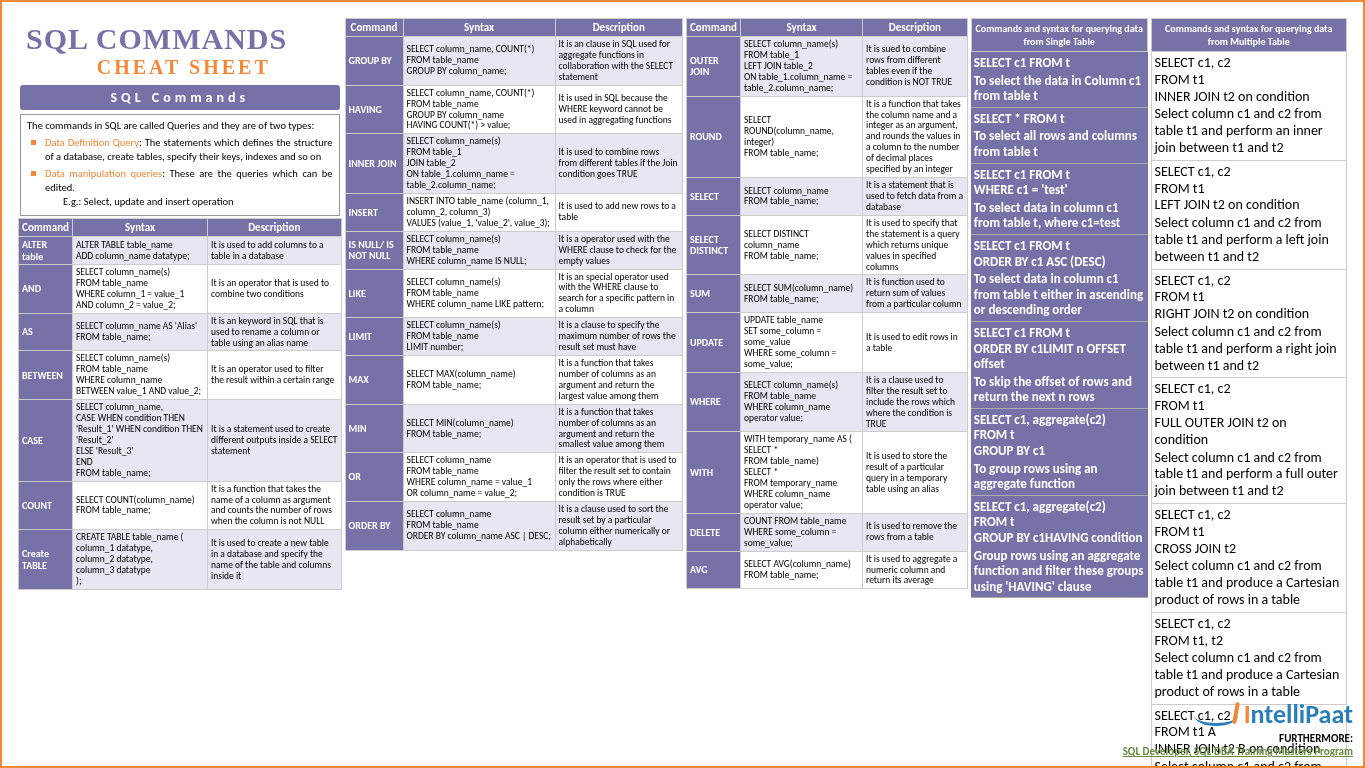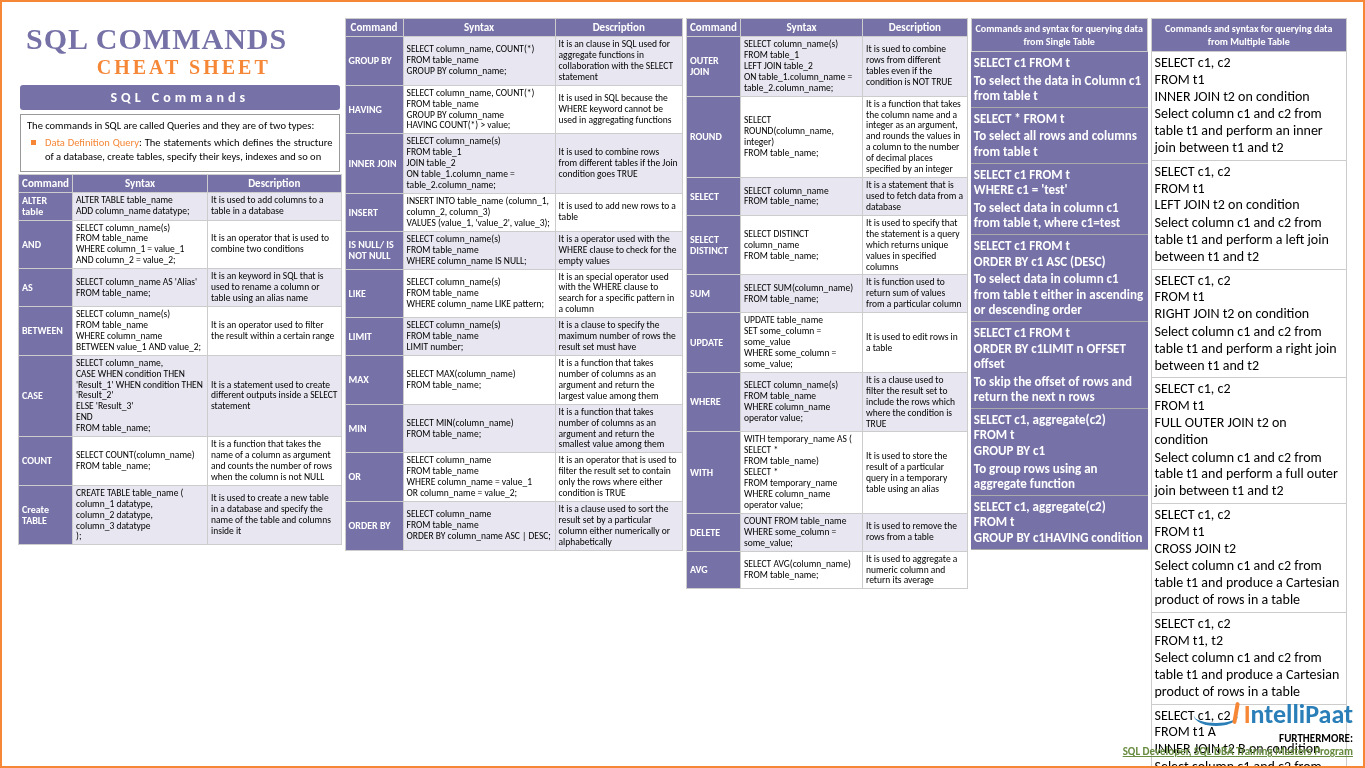--- a/index.html
+++ b/index.html
@@ -46,20 +46,21 @@
 <div class="col col1">
   <div class="titlebox">
     <div class="sqltitle">SQL COMMANDS</div>
     <div class="sub">CHEAT SHEET</div>
   </div>
   <div class="sectionhdr">SQL Commands</div>
   <div class="intro">
     <div>The commands in SQL are called Queries and they are of two types:</div>
     <ul>
       <li><span class="dq">Data Definition Query</span><span>: The statements which defines the structure of a database, create tables, specify their keys, indexes and so on</span></li>
+      <li><span class="dq">Data manipulation queries</span><span>: These are the queries which can be edited.</span><div style="padding-left:18px">E.g.: Select, update and insert operation</div></li>
     </ul>
   </div>
   <table>
     <colgroup>
           <col style="width:54px">
           <col style="width:135px">
           <col>
         </colgroup>
     <thead>
           <tr>
@@ -310,21 +311,21 @@
 
 <div class="col col4">
   <div class="qhdr">Commands and syntax for querying data from Single Table</div>
   <div id="q4body">
         <div class="qleft" style="border-bottom: 1px solid rgb(170, 170, 170);"><span class="qb">SELECT c1 FROM t</span><div style="margin-top:2px" class="qb">To select the data in Column c1 from table t</div></div>
         <div class="qleft" style="border-bottom: 1px solid rgb(170, 170, 170);"><span class="qb">SELECT * FROM t</span><div style="margin-top:2px" class="qb">To select all rows and columns from table t</div></div>
         <div class="qleft" style="border-bottom: 1px solid rgb(170, 170, 170);"><span class="qb">SELECT c1 FROM t<br>WHERE c1 = 'test'</span><div style="margin-top:2px" class="qb">To select data in column c1 from table t, where c1=test</div></div>
         <div class="qleft" style="border-bottom: 1px solid rgb(170, 170, 170);"><span class="qb">SELECT c1 FROM t<br>ORDER BY c1 ASC (DESC)</span><div style="margin-top:2px" class="qb">To select data in column c1 from table t either in ascending or descending order</div></div>
         <div class="qleft" style="border-bottom: 1px solid rgb(170, 170, 170);"><span class="qb">SELECT c1 FROM t<br>ORDER BY c1LIMIT n OFFSET offset</span><div style="margin-top:2px" class="qb">To skip the offset of rows and return the next n rows</div></div>
         <div class="qleft" style="border-bottom: 1px solid rgb(170, 170, 170);"><span class="qb">SELECT c1, aggregate(c2)<br>FROM t<br>GROUP BY c1</span><div style="margin-top:2px" class="qb">To group rows using an aggregate function</div></div>
-        <div class="qleft" style="border-bottom: 1px solid rgb(170, 170, 170);"><span class="qb">SELECT c1, aggregate(c2)<br>FROM t<br>GROUP BY c1HAVING condition</span></div>
+        <div class="qleft" style="border-bottom: 1px solid rgb(170, 170, 170);"><span class="qb">SELECT c1, aggregate(c2)<br>FROM t<br>GROUP BY c1HAVING condition</span><div style="margin-top:2px" class="qb">Group rows using an aggregate function and filter these groups using 'HAVING' clause</div></div>
       </div>
 </div>
 
 <div class="col col5">
   <div class="qhdr">Commands and syntax for querying data from Multiple Table</div>
   <div id="q5body">
         <div class="qright" style="border-bottom: 1px solid rgb(204, 204, 204); border-left: 1px solid rgb(204, 204, 204); border-right: 1px solid rgb(204, 204, 204);">SELECT c1, c2<br>FROM t1<br>INNER JOIN t2 on condition<div style="margin-top:1px">Select column c1 and c2 from table t1 and perform an inner join between t1 and t2</div></div>
         <div class="qright" style="border-bottom: 1px solid rgb(204, 204, 204); border-left: 1px solid rgb(204, 204, 204); border-right: 1px solid rgb(204, 204, 204);">SELECT c1, c2<br>FROM t1<br>LEFT JOIN t2 on condition<div style="margin-top:1px">Select column c1 and c2 from table t1 and perform a left join between t1 and t2</div></div>
         <div class="qright" style="border-bottom: 1px solid rgb(204, 204, 204); border-left: 1px solid rgb(204, 204, 204); border-right: 1px solid rgb(204, 204, 204);">SELECT c1, c2<br>FROM t1<br>RIGHT JOIN t2 on condition<div style="margin-top:1px">Select column c1 and c2 from table t1 and perform a right join between t1 and t2</div></div>
         <div class="qright" style="border-bottom: 1px solid rgb(204, 204, 204); border-left: 1px solid rgb(204, 204, 204); border-right: 1px solid rgb(204, 204, 204);">SELECT c1, c2<br>FROM t1<br>FULL OUTER JOIN t2 on condition<div style="margin-top:1px">Select column c1 and c2 from table t1 and perform a full outer join between t1 and t2</div></div>

